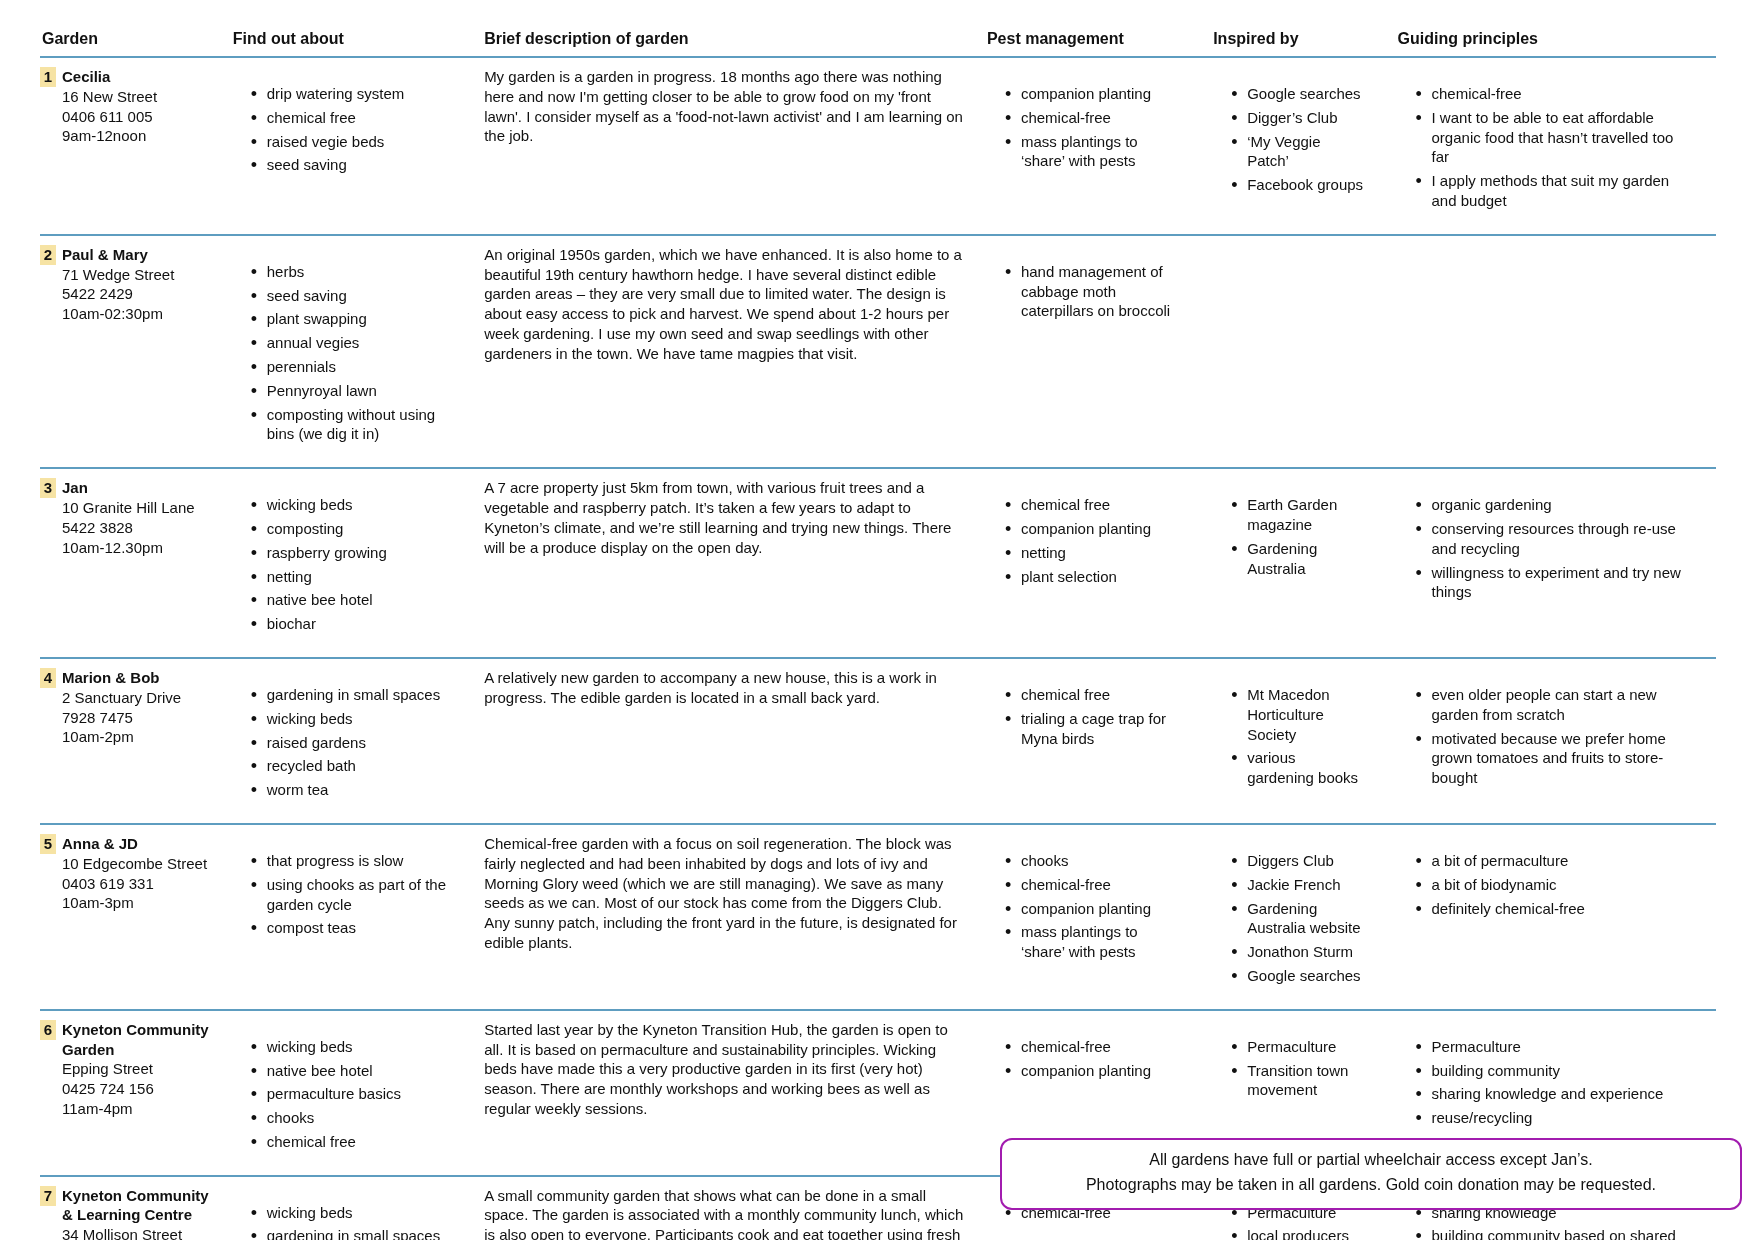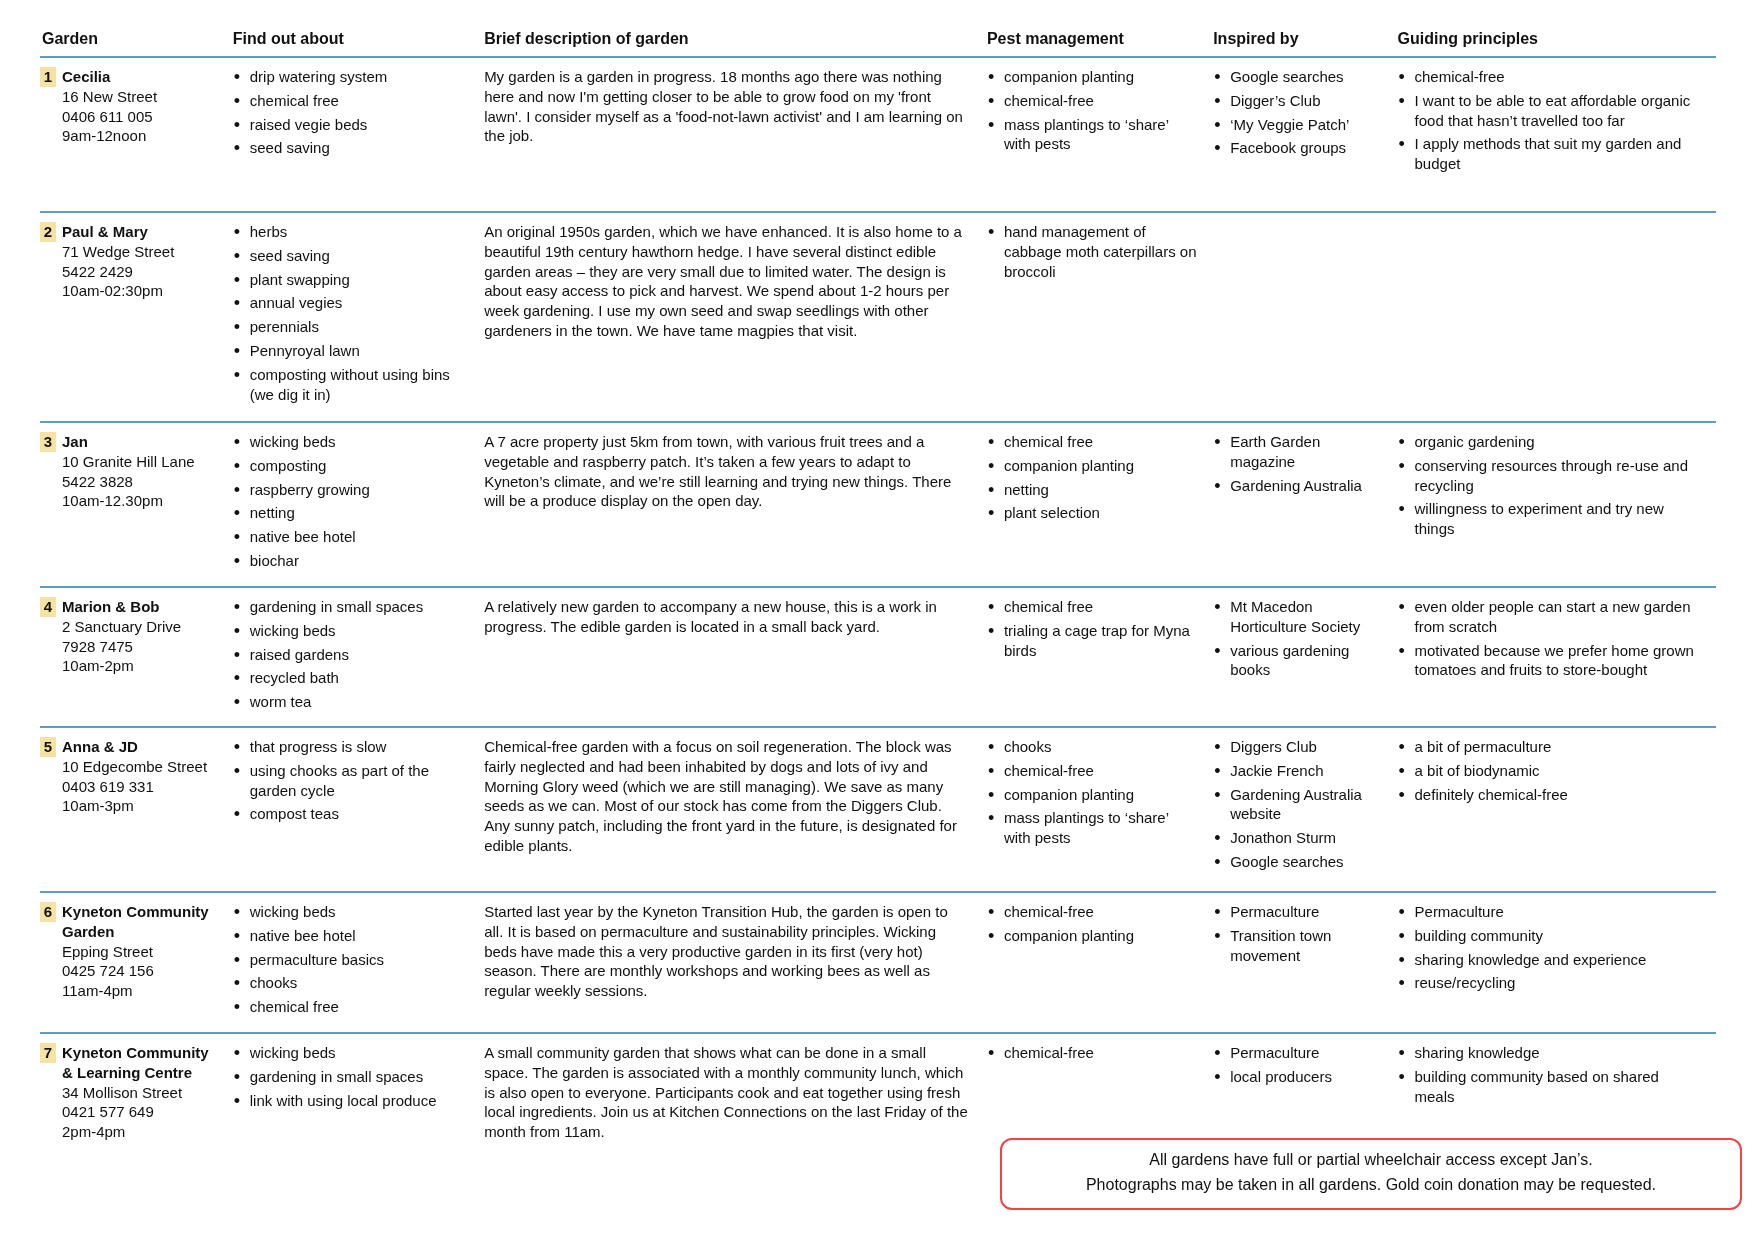--- a/index.html
+++ b/index.html
@@ -61,21 +61,21 @@
     font-weight: bold;
     background: #f6e3a4;
     text-align: center;
     height: 20px;
   }
   .g-body { flex: 1; }
   .g-name { font-weight: bold; }
   .g-time { }
 
   ul.bullets {
-    margin: 0;
+    margin: 17px;
     padding: 0;
     list-style: none;
   }
   ul.bullets li {
     position: relative;
     padding-left: 17px;
     margin-bottom: 4px;
   }
   ul.bullets li::before {
     content: "\2022";
@@ -84,21 +84,21 @@
     top: -1px;
     font-size: 18px;
   }
   td.c-desc p { margin: 0; }
 
   .note-box {
     position: absolute;
     left: 1000px;
     top: 1138px;
     width: 742px;
-    border: 2px solid #ef4444;
+    border: 2px solid #a21caf;
     border-radius: 12px;
     padding: 8px 18px 10px 18px;
     text-align: center;
     font-size: 16px;
     line-height: 1.55;
     background: #ffffff;
   }
 </style>
 </head>
 <body>

